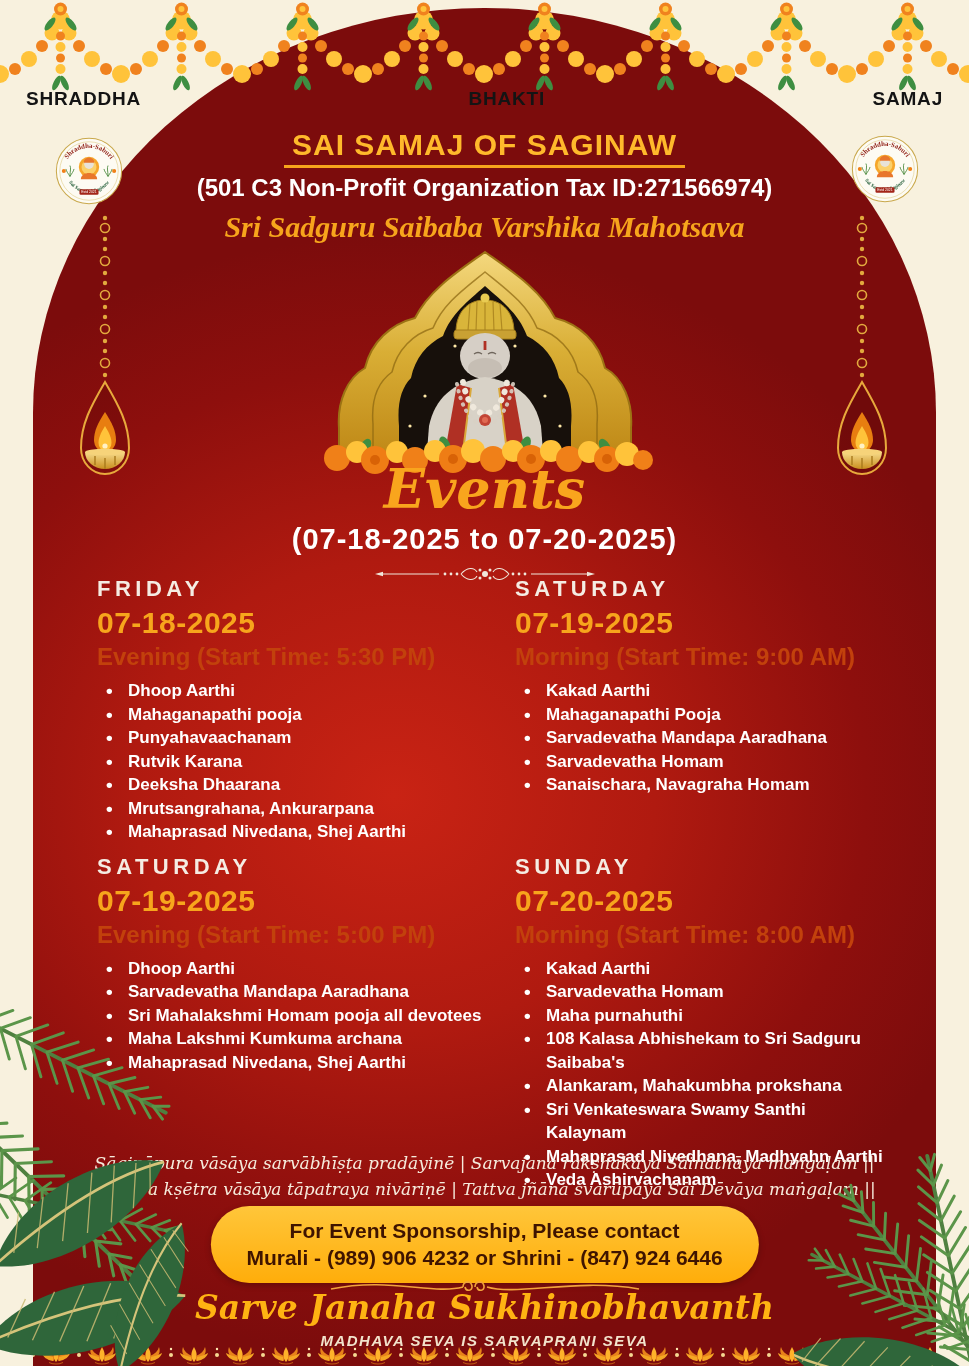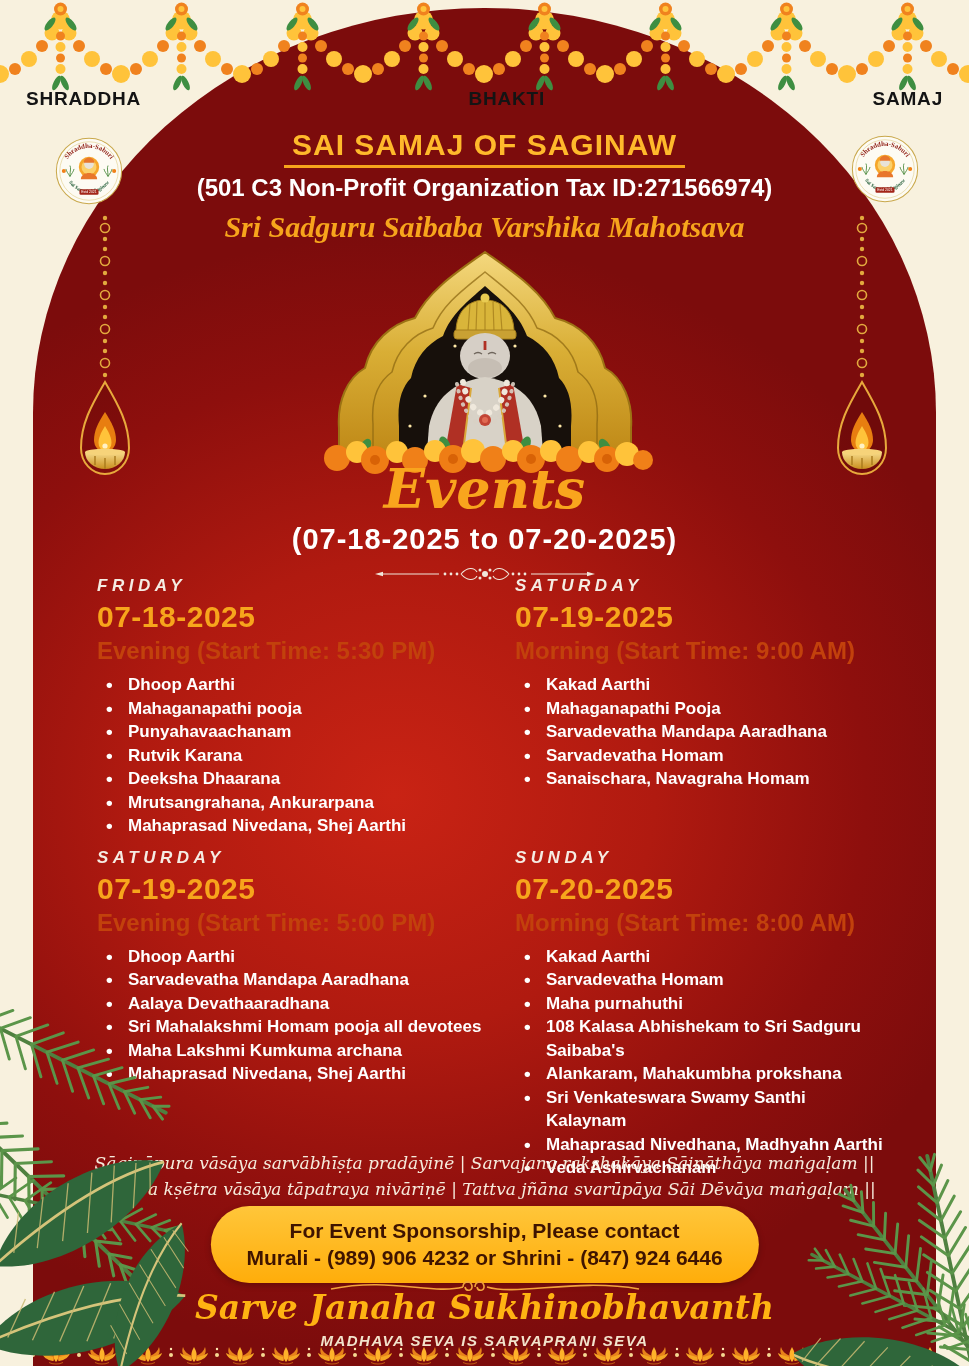--- a/index.html
+++ b/index.html
@@ -26,21 +26,21 @@
   .diya{position:absolute;width:64px;height:292px;z-index:4;}
   .diya-l{left:73px;top:212px;}
   .diya-r{left:830px;top:212px;}
   .events-head{position:absolute;top:462px;left:33px;right:33px;text-align:center;z-index:4;}
   .events-title{font-family:"DejaVu Serif",serif;font-style:italic;font-weight:700;
        font-size:54px;line-height:1;color:#F9A51D;}
   .events-range{margin-top:7px;font-size:29px;font-weight:600;letter-spacing:1px;color:#FFFFFF;}
   .events-divider{margin-top:9px;}
   .schedule{position:absolute;top:576px;left:97px;width:792px;z-index:4;display:grid;
        grid-template-columns:400px 1fr;column-gap:18px;row-gap:10px;}
-  .day{font-style:italic;font-size:17px;font-weight:600;letter-spacing:4.5px;color:#F5ECE3;}
+  .day{font-size:22px;font-weight:600;letter-spacing:4.5px;color:#F5ECE3;}
   .date{font-size:30px;font-weight:800;letter-spacing:.5px;color:#F7A51C;margin:4px 0 3px;}
   .session{font-size:24px;font-weight:800;color:#c2410c;margin:0 0 8px;}
   .evlist{list-style:none;margin:0;padding:0;}
   .evlist li{position:relative;padding-left:31px;font-size:17px;font-weight:700;color:#FFFFFF;
        line-height:23.5px;}
   .evlist li::before{content:"\2022";position:absolute;left:9px;top:0;color:#FFFFFF;font-size:19px;}
   .verses{position:absolute;top:1150px;left:60px;right:60px;text-align:center;z-index:4;
        font-family:"DejaVu Serif",serif;font-style:italic;font-size:17px;color:#F6EBDC;line-height:26px;}
   .pill{position:absolute;top:1206px;left:50%;transform:translateX(-50%);z-index:4;
        background:linear-gradient(180deg,#FFC63A,#FFAD0A);border-radius:42px;
@@ -316,21 +316,20 @@
         <li>Sanaischara, Navagraha Homam</li>
       </ul>
     </div>
     <div class="block">
       <div class="day">SATURDAY</div>
       <div class="date">07-19-2025</div>
       <div class="session">Evening (Start Time: 5:00 PM)</div>
       <ul class="evlist">
         <li>Dhoop Aarthi</li>
         <li>Sarvadevatha Mandapa Aaradhana</li>
-        <li>Aalaya Devathaaradhana</li>
         <li>Sri Mahalakshmi Homam pooja all devotees</li>
         <li>Maha Lakshmi Kumkuma archana</li>
         <li>Mahaprasad Nivedana, Shej Aarthi</li>
       </ul>
     </div>
     <div class="block">
       <div class="day">SUNDAY</div>
       <div class="date">07-20-2025</div>
       <div class="session">Morning (Start Time: 8:00 AM)</div>
       <ul class="evlist">

